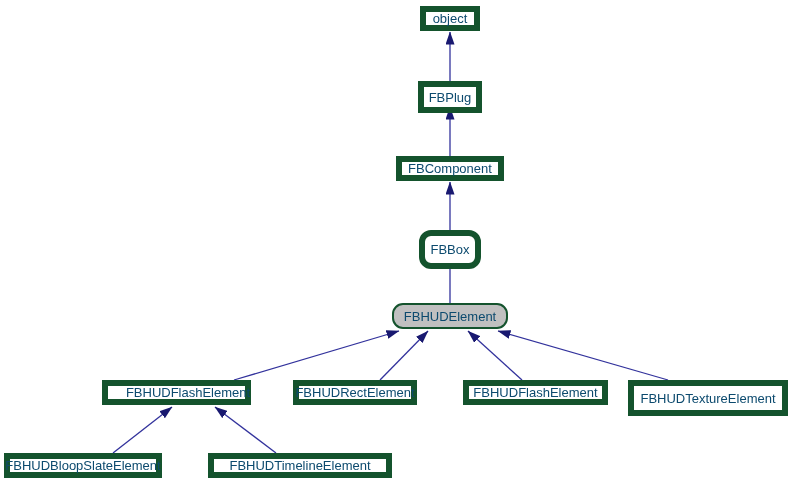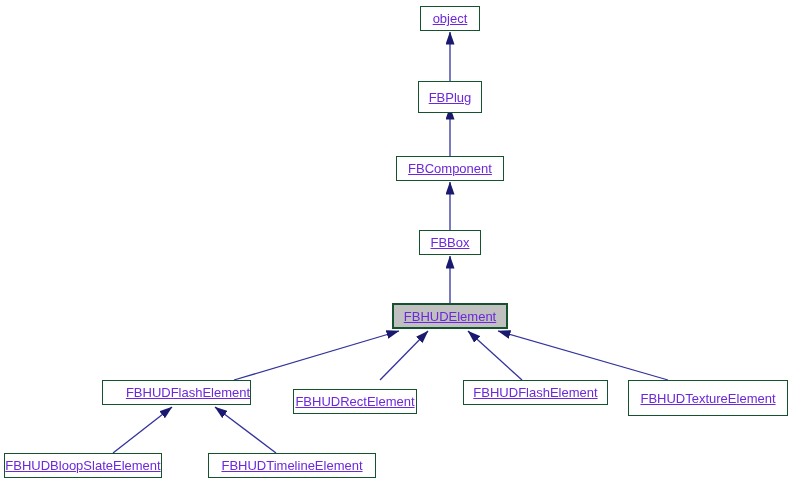--- a/index.html
+++ b/index.html
@@ -23,29 +23,28 @@
     height: 485px;
   }
   .edges line {
     stroke: #32329c;
     stroke-width: 1.3;
   }
   .node {
     position: absolute;
     box-sizing: border-box;
     background: #ffffff;
-    border: 1px solid #14532d;
-    color: #6d28d9;
+    border: 6px solid #14532d;
+    color: #0c4a6e;
     font-size: 13px;
     display: flex;
     align-items: center;
     justify-content: center;
     white-space: nowrap;
     cursor: pointer;
-    text-decoration: underline;
   }
   .node.selected {
     background: #c0c0c0;
     border-width: 2px;
     cursor: default;
   }
 </style>
 </head>
 <body>
 
@@ -66,22 +65,22 @@
         <line x1="522" y1="380" x2="468" y2="331" marker-end="url(#arrowhead)"></line>
         <line x1="668" y1="380" x2="498" y2="331" marker-end="url(#arrowhead)"></line>
         <line x1="113" y1="453" x2="172" y2="407" marker-end="url(#arrowhead)"></line>
         <line x1="276" y1="453" x2="215" y2="407" marker-end="url(#arrowhead)"></line>
       </g>
   </svg>
   <div>
       <div class="node" style="left: 420px; top: 6px; width: 60px; height: 25px;">object</div>
       <div class="node" style="left: 418px; top: 81px; width: 64px; height: 32px;">FBPlug</div>
       <div class="node" style="left: 396px; top: 156px; width: 108px; height: 25px;">FBComponent</div>
-      <div class="node" style="left: 419px; top: 230px; width: 62px; height: 25px;">FBBox</div>
-      <div class="node selected" style="left: 392px; top: 303px; width: 116px; height: 26px;">FBHUDElement</div>
+      <div class="node" style="left: 419px; top: 230px; width: 62px; height: 39px; border-radius: 12px;">FBBox</div>
+      <div class="node selected" style="left: 392px; top: 303px; width: 116px; height: 26px; border-radius: 11px;">FBHUDElement</div>
       <div class="node" style="left: 102px; top: 380px; width: 149px; height: 25px; padding-left: 23px;">FBHUDFlashElement</div>
-      <div class="node" style="left: 293px; top: 380px; width: 124px; height: 25px; margin-top: 9px;">FBHUDRectElement</div>
+      <div class="node" style="left: 293px; top: 380px; width: 124px; height: 25px;">FBHUDRectElement</div>
       <div class="node" style="left: 463px; top: 380px; width: 145px; height: 25px;">FBHUDFlashElement</div>
       <div class="node" style="left: 628px; top: 380px; width: 160px; height: 36px;">FBHUDTextureElement</div>
       <div class="node" style="left: 4px; top: 453px; width: 158px; height: 25px;">FBHUDBloopSlateElement</div>
-      <div class="node" style="left: 208px; top: 453px; width: 168px; height: 25px;">FBHUDTimelineElement</div>
+      <div class="node" style="left: 208px; top: 453px; width: 184px; height: 25px;">FBHUDTimelineElement</div>
     </div>
 </div>
 
 </body></html>

